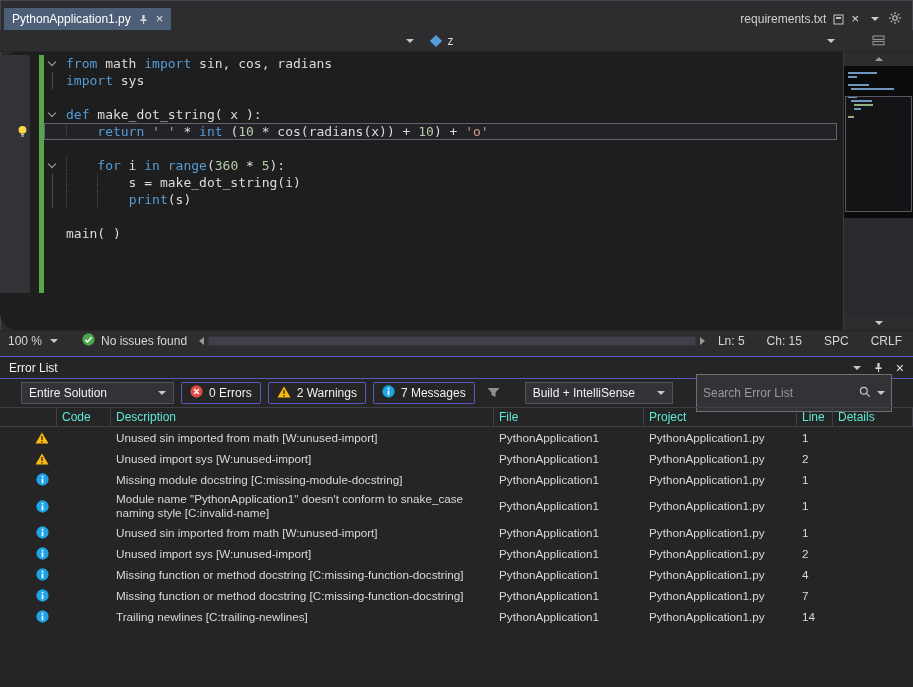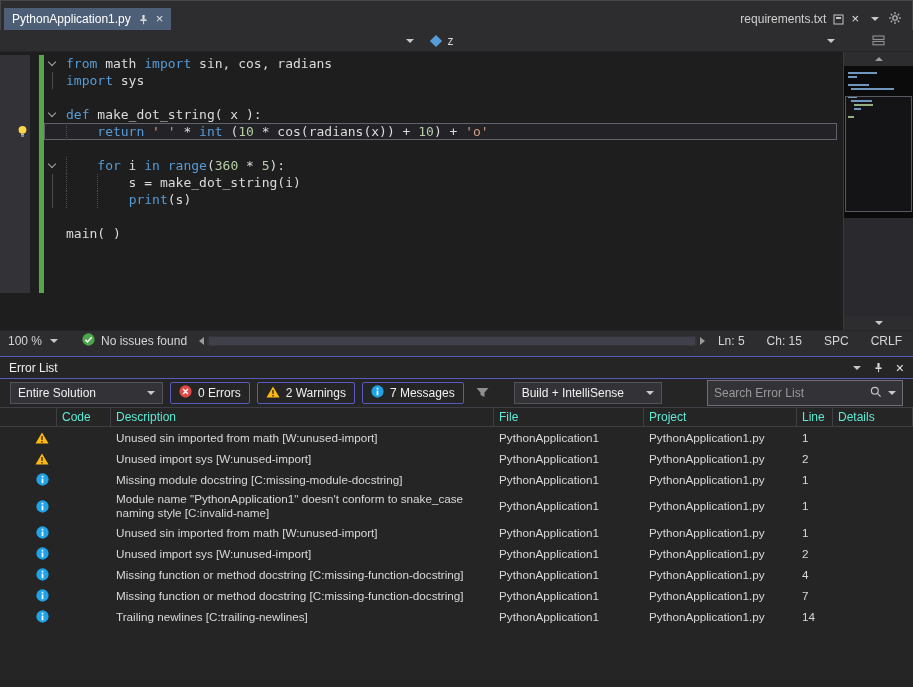--- a/index.html
+++ b/index.html
@@ -24,21 +24,21 @@
   .nav-combo { flex:1; height:100%; display:flex; align-items:center; padding:0 8px; gap:6px; font-size:12px; color:#d8d8d8; }
   .push { margin-left:auto; }
   .nav-right { width:70px; height:100%; display:flex; align-items:center; justify-content:center; flex:none; }
   .member-glyph { width:12px; height:12px; background:#569CD6; transform:rotate(45deg) scale(.72); flex:none; }
   
   .car-d { width:0;height:0;border-left:4px solid transparent;border-right:4px solid transparent;border-top:4px solid #c8c8c8; display:inline-block; }
   .car-u { width:0;height:0;border-left:4px solid transparent;border-right:4px solid transparent;border-bottom:4px solid #9a9a9a; display:inline-block; }
   .car-l { width:0;height:0;border-top:4px solid transparent;border-bottom:4px solid transparent;border-right:5px solid #9a9a9a; display:inline-block; }
   .car-r { width:0;height:0;border-top:4px solid transparent;border-bottom:4px solid transparent;border-left:5px solid #9a9a9a; display:inline-block; }
   
-  .editor-zone { height:278px; flex:none; display:flex; background:#1E1E1E; }
+  .editor-zone { height:278px; flex:none; display:flex; background:#1E1E1E;border-radius:17px; }
   .code-area { flex:1; overflow:hidden; padding-top:3px; }
   .code-line { display:flex; height:17px; font-family:"DejaVu Sans Mono", monospace; font-size:13px; }
   .glyph { width:30px; flex:none; background:#333337; display:flex; align-items:center; justify-content:flex-end; padding-right:1px; }
   .gsp { width:9px; flex:none; }
   .changebar { width:5px; flex:none; background:#57A64A; }
   .line-body { flex:1; display:flex; min-width:0; margin-right:6px; }
   .line-body.hl { box-shadow: inset 0 0 0 1px #63636d; background:#222227; }
   .foldcol { width:16px; flex:none; display:flex; align-items:center; justify-content:center; }
   .chev { width:6px; height:6px; border-right:1.4px solid #a8a8a8; border-bottom:1.4px solid #a8a8a8; transform:rotate(45deg); margin-top:-3px; }
   .vline { width:1px; height:17px; background:#4b4b50; }
@@ -61,29 +61,29 @@
   .hthumb { position:absolute; left:2px; right:2px; top:1px; bottom:1px; background:#40404a; }
   .sb-right { display:flex; flex:none; align-items:center; }
   .sb-cell { padding:0 11px; flex:none; }
   
   .panel-gap { height:6px; flex:none; background:#2D2D30; }
   .error-panel { flex:1; background:#252526; border-top:1px solid #585AC0; display:flex; flex-direction:column; min-height:0; }
   .panel-title-row { height:22px; flex:none; display:flex; align-items:center; padding:0 9px; border-bottom:1px solid #585AC0; }
   .panel-title { font-size:12px; color:#f1f1f1; }
   .panel-title-tools { margin-left:auto; display:flex; align-items:center; gap:12px; }
   .panel-x { font-size:14px; color:#e6e6e6; line-height:12px; }
-  .el-toolbar { height:28px; flex:none; display:flex; align-items:center; gap:7px; padding:0 10px; }
+  .el-toolbar { height:28px; flex:none; display:flex; align-items:center; gap:7px; padding:0 21px; }
   .combo { height:22px; background:#333337; border:1px solid #53535a; display:flex; align-items:center; gap:8px; padding:0 7px; font-size:12px; color:#f1f1f1; }
   .combo .car-d { margin-left:auto; }
   .combo.scope { width:153px; }
   .combo.buildf { width:148px; margin-left:12px; }
   .count-btn { height:22px; border:1px solid #585AC0; border-radius:2px; background:transparent; display:flex; align-items:center; gap:6px; padding:0 8px; font-size:12px; color:#f1f1f1; }
   .tool-ic { width:24px; height:22px; display:flex; align-items:center; justify-content:center; }
   .el-spacer { flex:1; }
-  .searchbox { width:196px; height:26px; background:#333337; border:1px solid #6e6e74; display:flex; align-items:center; padding:0 6px; gap:6px; }
+  .searchbox { width:196px; height:38px; background:#333337; border:1px solid #6e6e74; display:flex; align-items:center; padding:0 6px; gap:6px; }
   .searchbox input { flex:1; min-width:0; background:transparent; border:none; outline:none; color:#cccccc; font-size:12px; font-family:"Liberation Sans",sans-serif; }
   .searchbox input::placeholder { color:#9a9a9a; }
   .el-grid { display:grid; grid-template-columns:57px 54px 383px 150px 153px 36px 1fr; }
   .el-header { flex:none; height:20px; border-top:1px solid #3F3F46; border-bottom:1px solid #3F3F46; align-items:center; font-size:12px; color:#5eead4; }
   .el-header > div { height:100%; display:flex; align-items:center; padding:0 5px; border-right:1px solid #3F3F46; }
   .el-rows { flex:1; overflow:hidden; }
   .el-row { min-height:21px; font-size:11.7px; color:#d8d8d8; align-items:center; }
   .el-row > div { padding:2px 5px; line-height:14px; }
   .el-row .sev { display:flex; justify-content:flex-end; padding-right:8px; }
 </style>

